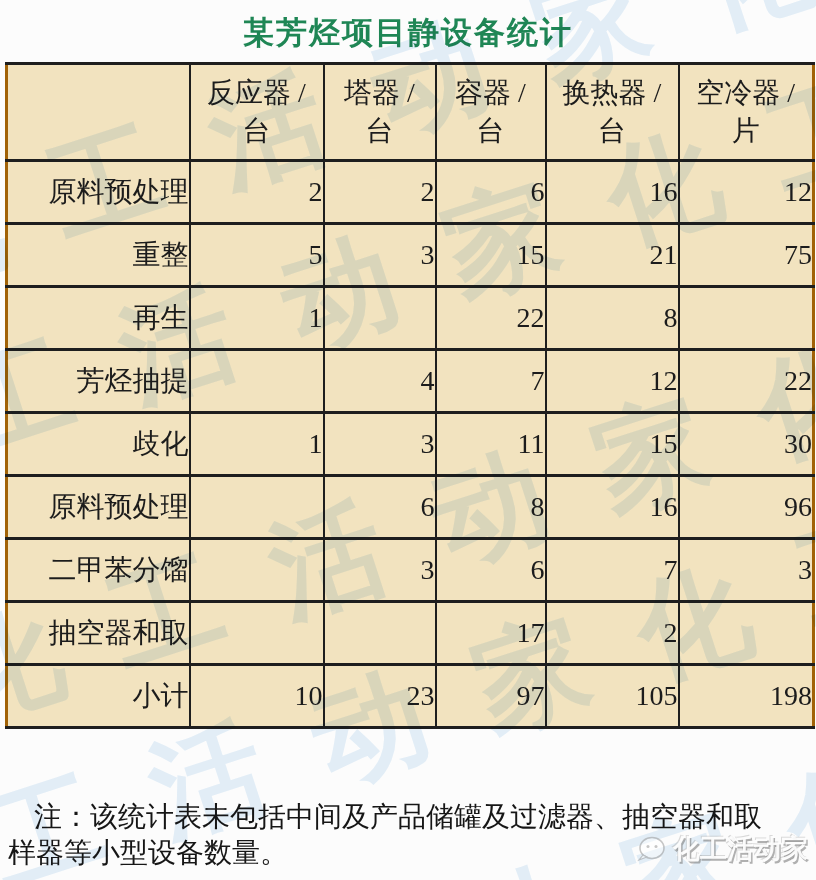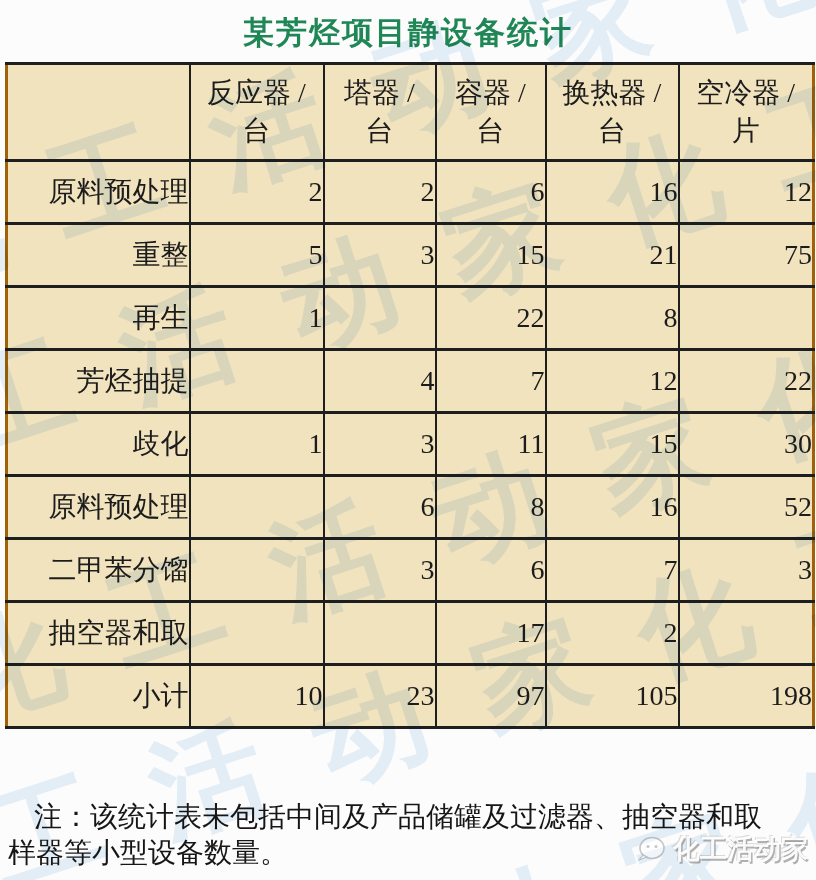--- a/index.html
+++ b/index.html
@@ -153,21 +153,21 @@
         <td>11</td>
         <td>15</td>
         <td>30</td>
       </tr>
       <tr>
         <th>原料预处理</th>
         <td></td>
         <td>6</td>
         <td>8</td>
         <td>16</td>
-        <td>52</td>
+        <td>96</td>
       </tr>
       <tr>
         <th>二甲苯分馏</th>
         <td></td>
         <td>3</td>
         <td>6</td>
         <td>7</td>
         <td>3</td>
       </tr>
       <tr>

